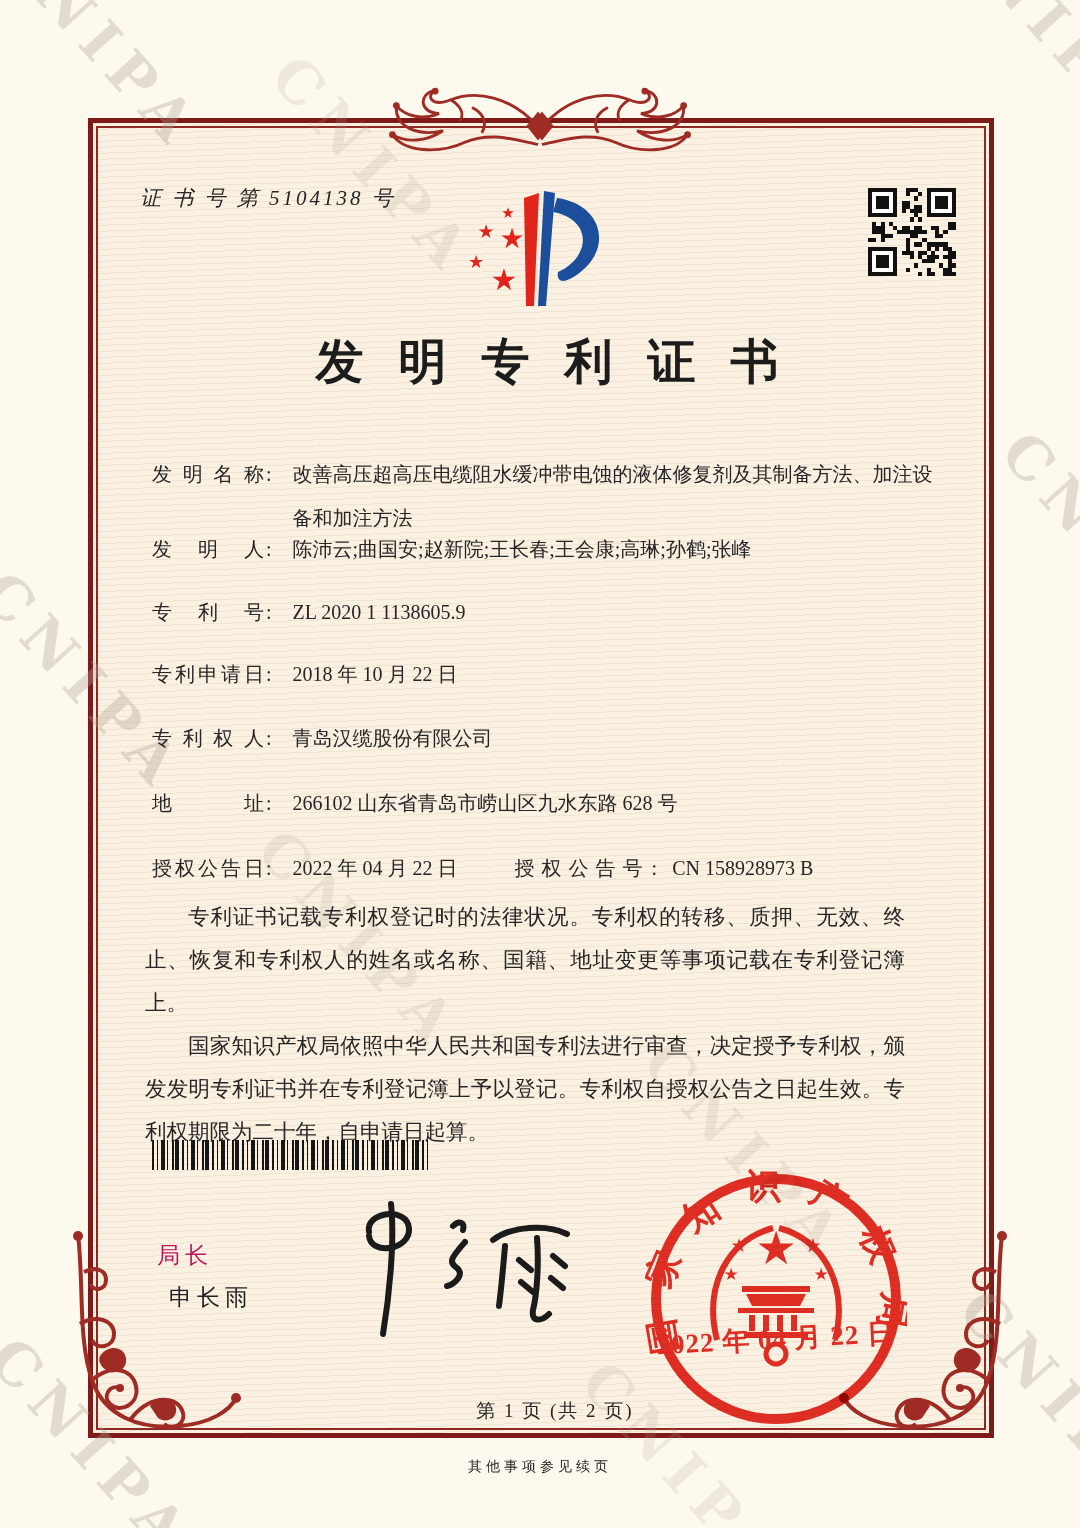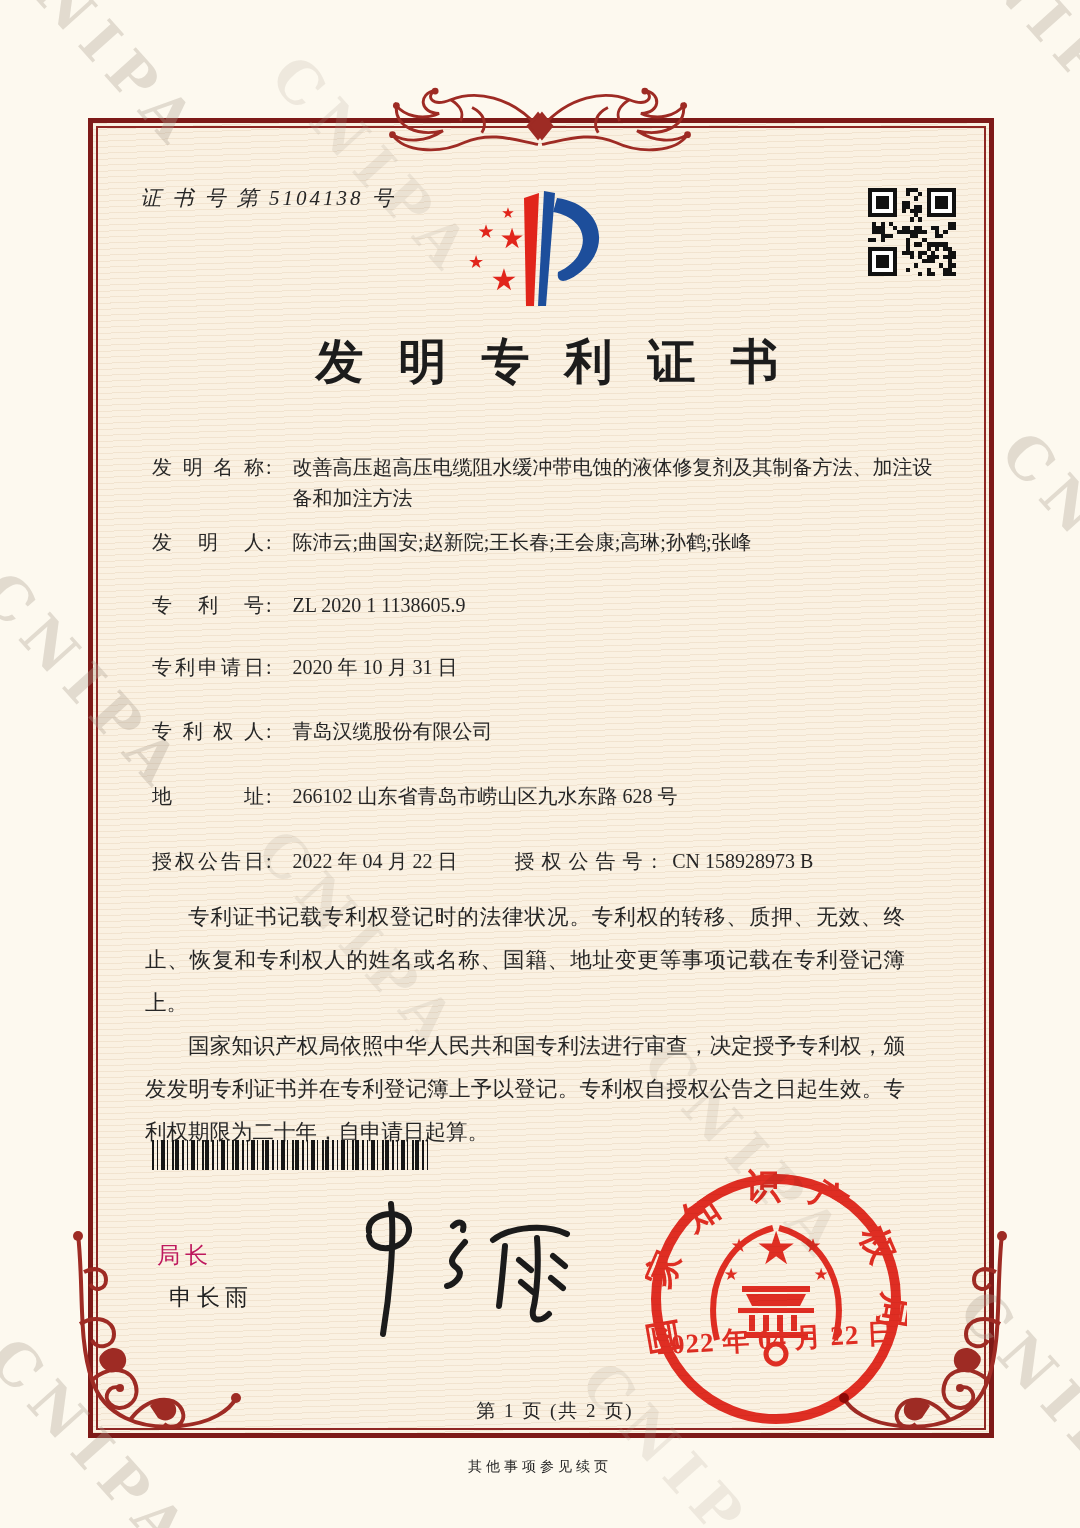--- a/index.html
+++ b/index.html
@@ -32,21 +32,21 @@
   
   .abs{position:absolute;z-index:4;}
   .cert-no{left:140px;top:184px;font-size:21px;letter-spacing:3px;font-style:italic;}
   .logo{left:460px;top:186px;width:160px;height:130px;}
   .qr{left:868px;top:188px;width:88px;height:88px;}
   .title{
     left:0;top:330px;width:100%;text-align:center;
     font-size:48px;font-weight:600;letter-spacing:35px;padding-left:49px;
     box-sizing:border-box;color:#1c1c1c;
   }
-  .frow{left:152px;font-size:20px;line-height:31px;white-space:nowrap;}
+  .frow{left:152px;font-size:20px;line-height:44px;white-space:nowrap;}
   .flabel{
     display:inline-block;width:112px;vertical-align:top;
     text-align:justify;text-align-last:justify;
   }
   .fcolon{display:inline-block;vertical-align:top;margin-left:2px;}
   .fvalue{display:inline-block;vertical-align:top;margin-left:16px;white-space:normal;width:644px;}
   .fvalue.auto{width:auto;}
   .flabel2{display:inline-block;vertical-align:top;margin-left:52px;letter-spacing:7px;}
   .paras{left:145px;top:896px;width:760px;font-size:21.5px;line-height:43px;text-align:justify;}
   .paras p{margin:0;text-indent:2em;}
@@ -281,21 +281,21 @@
   <div class="abs frow" style="top:527px">
     <span class="flabel">发明人</span><span class="fcolon">:</span>
     <span class="fvalue">陈沛云;曲国安;赵新院;王长春;王会康;高琳;孙鹤;张峰</span>
   </div>
   <div class="abs frow" style="top:590px">
     <span class="flabel">专利号</span><span class="fcolon">:</span>
     <span class="fvalue auto">ZL 2020 1 1138605.9</span>
   </div>
   <div class="abs frow" style="top:652px">
     <span class="flabel">专利申请日</span><span class="fcolon">:</span>
-    <span class="fvalue auto">2020 年 10 月 31 日</span>
+    <span class="fvalue auto">2018 年 10 月 22 日</span>
   </div>
   <div class="abs frow" style="top:716px">
     <span class="flabel">专利权人</span><span class="fcolon">:</span>
     <span class="fvalue auto">青岛汉缆股份有限公司</span>
   </div>
   <div class="abs frow" style="top:781px">
     <span class="flabel">地址</span><span class="fcolon">:</span>
     <span class="fvalue auto">266102  山东省青岛市崂山区九水东路 628 号</span>
   </div>
   <div class="abs frow" style="top:846px">

